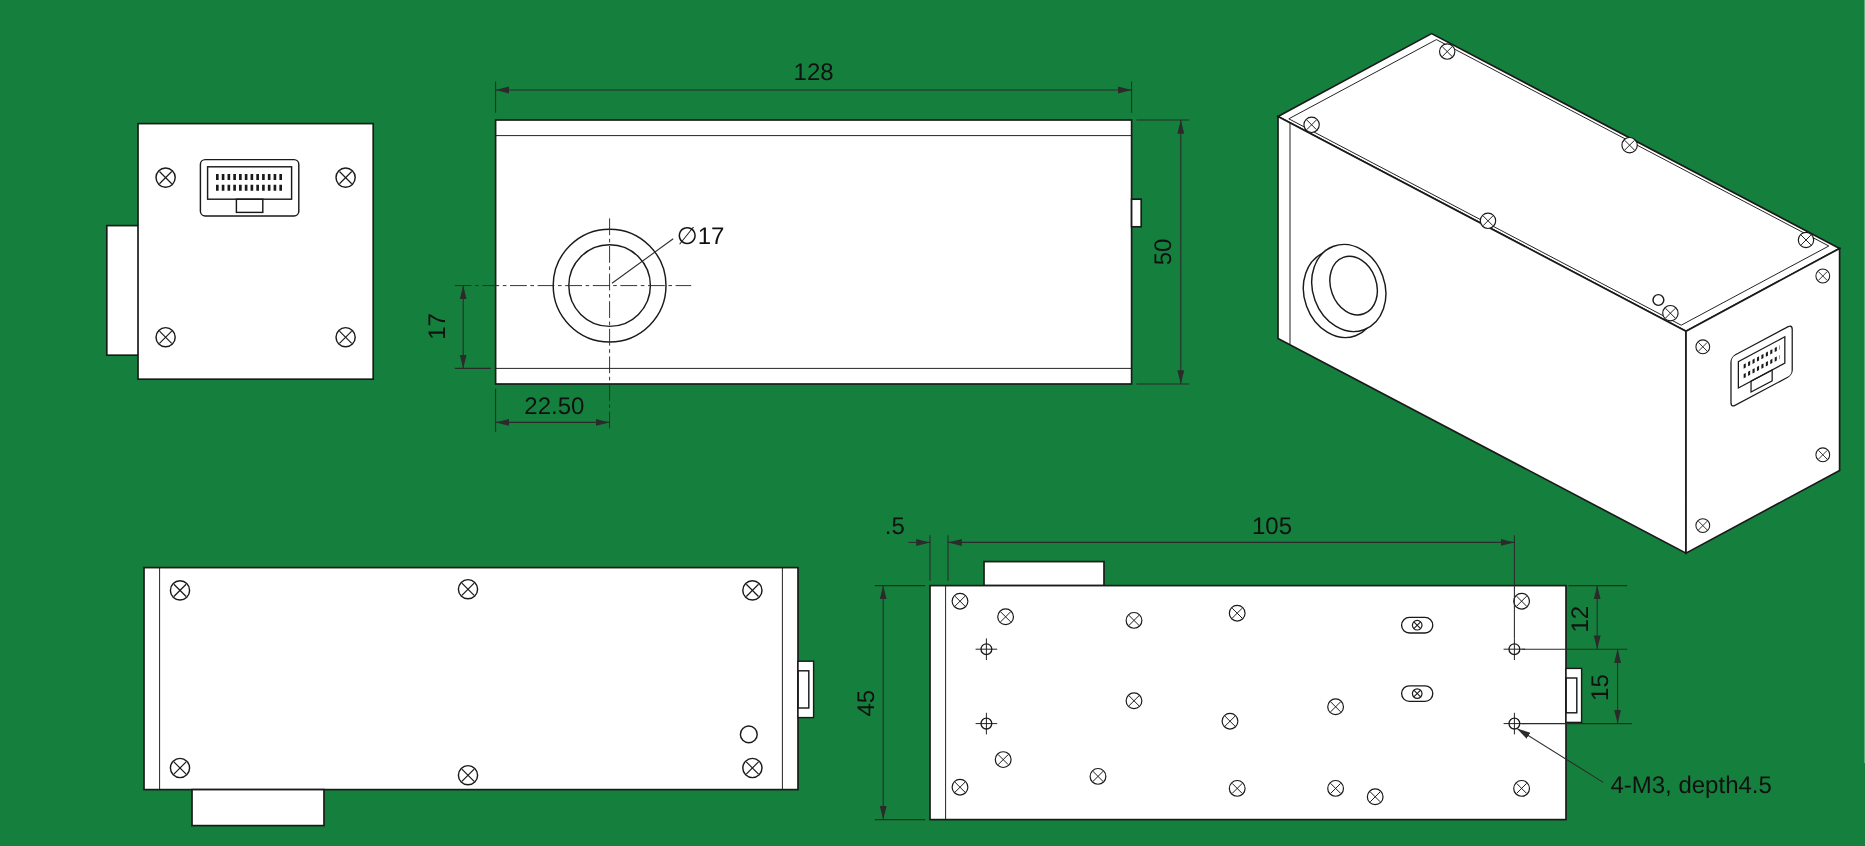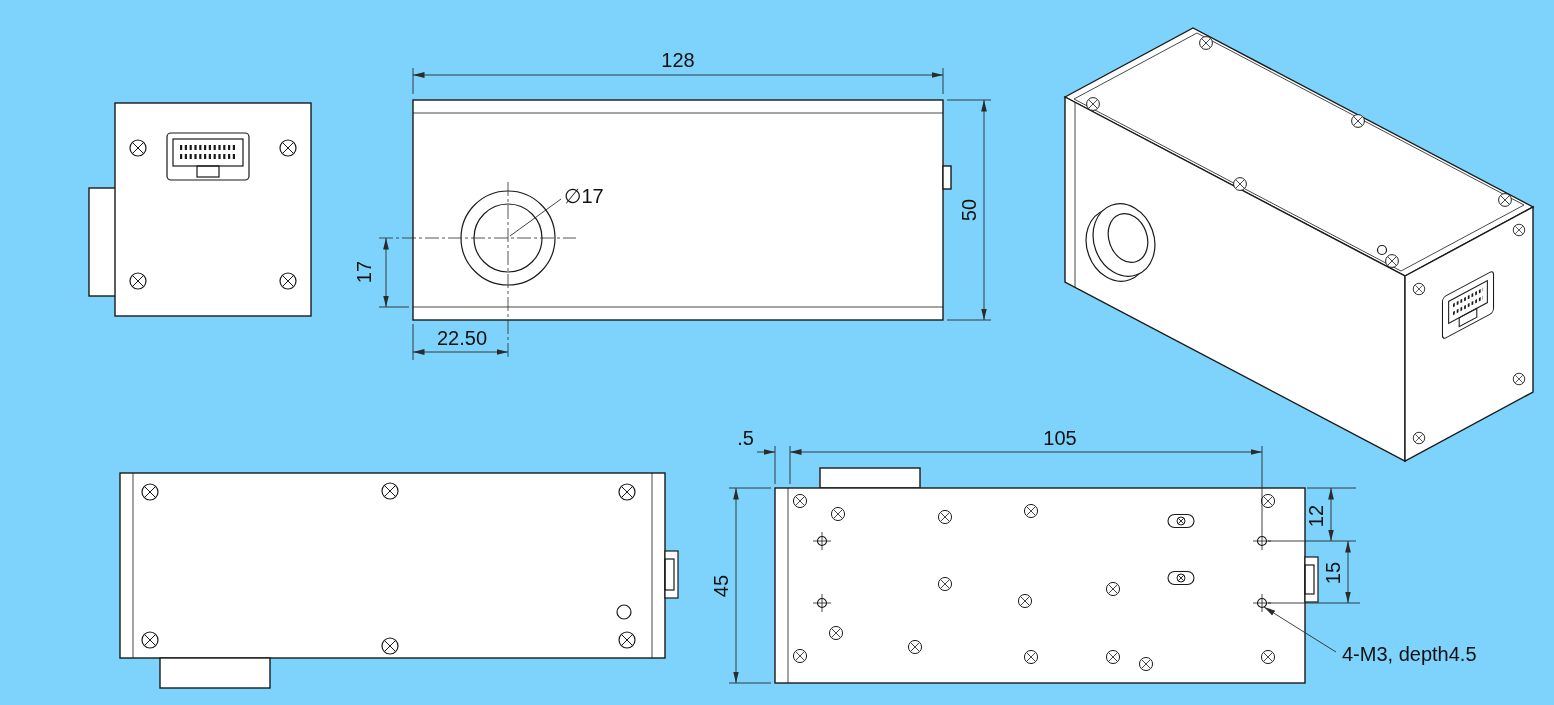--- a/index.html
+++ b/index.html
@@ -1,16 +1,16 @@
 <!DOCTYPE html>
 <html><head>
 <meta charset="utf-8">
 <style>
   html,body{margin:0;padding:0;background:#ffffff;}
-  .sheet{position:relative;width:1554px;height:705px;background:#7dd3fc;overflow:hidden;}
+  .sheet{position:relative;width:1554px;height:705px;background:#15803d;overflow:hidden;}
   svg{display:block;}
   .outline{fill:#ffffff;stroke:#1a1a1a;stroke-width:1.4;stroke-linejoin:miter;}
   .s{fill:none;stroke:#1a1a1a;stroke-width:1.2;}
   .sw{fill:#ffffff;stroke:#1a1a1a;stroke-width:1.2;}
   .thin{fill:none;stroke:#1a1a1a;stroke-width:0.8;}
   .dim{fill:none;stroke:#2b2b2b;stroke-width:0.9;}
   .cl{fill:none;stroke:#2b2b2b;stroke-width:0.8;stroke-dasharray:14 3 3 3;}
   .pins{fill:none;stroke:#1a1a1a;stroke-width:5;stroke-dasharray:2.2 2.6;}
   .pins2{fill:none;stroke:#1a1a1a;stroke-width:3.5;stroke-dasharray:2 2.2;}
   text{font-family:"Liberation Sans","DejaVu Sans",sans-serif;font-size:20px;fill:#111111;}

